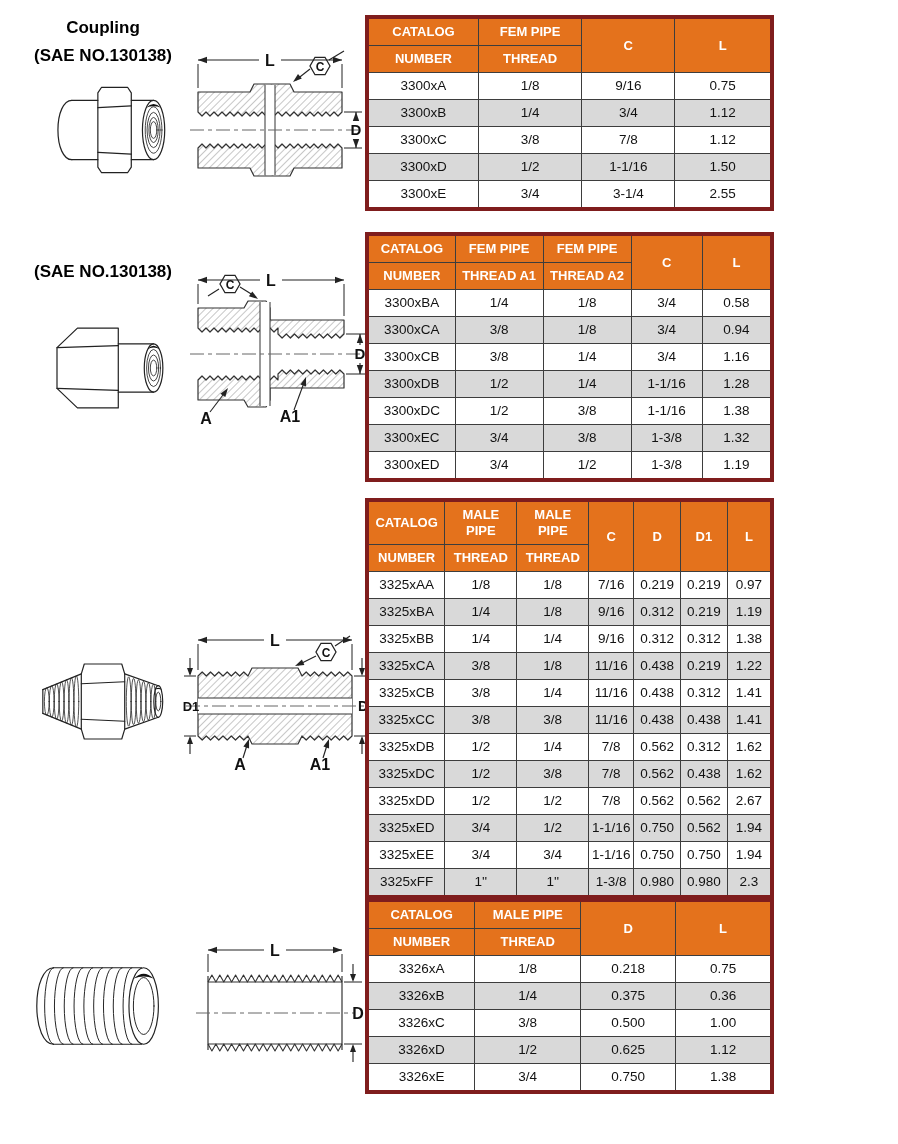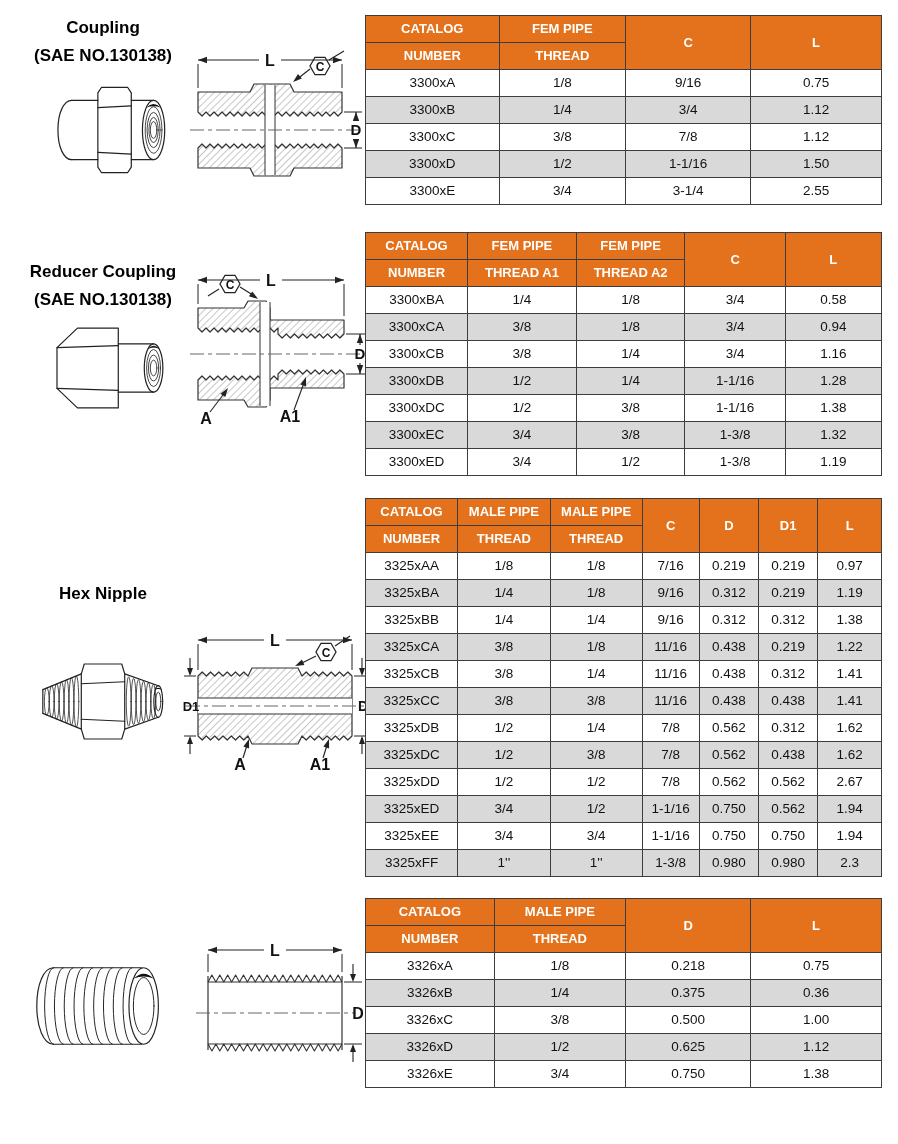--- a/index.html
+++ b/index.html
@@ -1,24 +1,24 @@
 <!DOCTYPE html>
 <html><head>
 <meta charset="utf-8">
 <style>
   html,body{margin:0;padding:0;background:#fff;}
   #page{
-    position:relative;width:856px;height:1144px;background:#fff;
-    font-family:"Liberation Sans",sans-serif;overflow:hidden;color:#111;padding-left:26px;
+    position:relative;width:774px;height:1144px;background:#fff;
+    font-family:"Liberation Sans",sans-serif;overflow:hidden;color:#111;
   }
   .titles{position:absolute;left:2px;width:202px;text-align:center;}
   .titles .t{font-weight:bold;font-size:17px;line-height:28px;color:#000;white-space:nowrap;}
   table.spec{
     position:absolute;left:365px;border-collapse:collapse;table-layout:fixed;
-    border:1px solid #7f1d1d;
+    border:4px solid #7f1d1d;
   }
   table.spec th{
     background:var(--hdr,#e4721c);color:var(--hdrtx,#fff);font-weight:bold;font-size:13px;
     padding:5px 2px;border:1px solid #3d3d3d;text-align:center;line-height:16px;
   }
   table.spec td{
     font-size:13.5px;padding:5px 2px;border:1px solid #3d3d3d;text-align:center;
     color:#121212;background:var(--rowa,#fff);line-height:16px;
   }
   table.spec tr.alt td{background:var(--rowb,#d9d9d9);}
@@ -28,25 +28,23 @@
 </head>
 <body>
 
 <div id="page" style="--hdr: #E4721C; --hdrtx: #FFFFFF; --rowa: #FFFFFF; --rowb: #D9D9D9;">
 
   <div class="titles" style="top:14px">
     <div class="t">Coupling</div>
     <div class="t">(SAE NO.130138)</div>
   </div>
   <div class="titles" style="top:258px">
-    <div class="t">Reducer Coupling</div>
     <div class="t">(SAE NO.130138)</div>
   </div>
   <div class="titles" style="top:580px">
-    <div class="t">Hex Nipple</div>
   </div>
 
   <svg class="draw" style="left:40px;top:78px" width="138" height="104" viewBox="0 0 140 112">
     <g fill="none" stroke="#222" stroke-width="1.3" stroke-linejoin="round" stroke-linecap="round">
       <path d="M30 24 C21 24 15 38 15 56 C15 74 21 88 30 88"></path>
       <line x1="30" y1="24" x2="58" y2="24"></line>
         <line x1="30" y1="88" x2="58" y2="88"></line>
       <path d="M58 16 L62 10 L90 10 L94 16 L94 96 L90 102 L62 102 L58 96 Z"></path>
       <line x1="58" y1="32" x2="94" y2="30"></line>
         <line x1="58" y1="80" x2="94" y2="82"></line>

